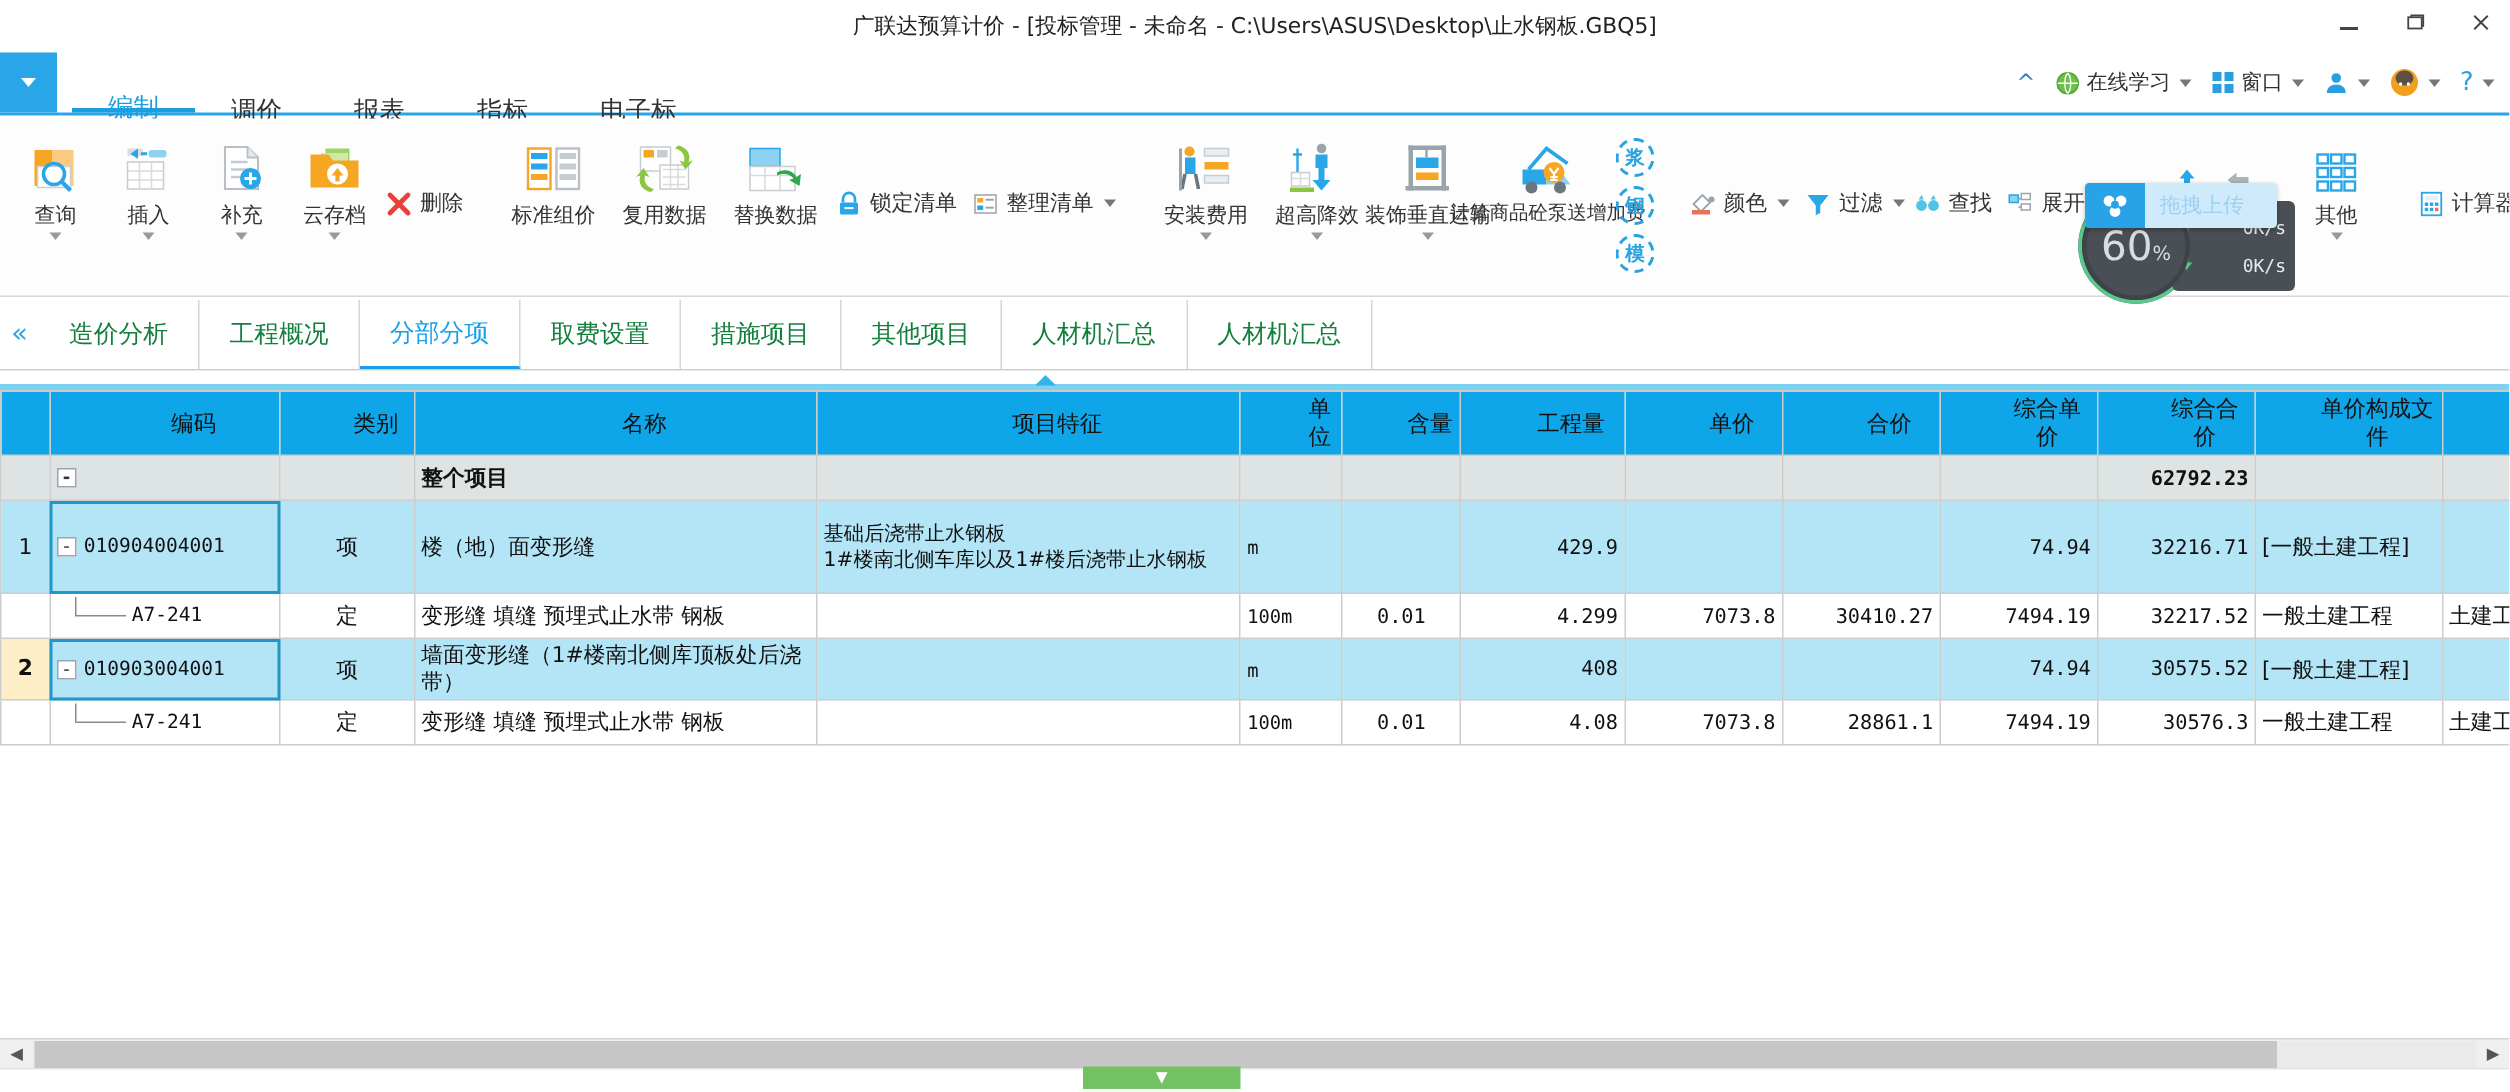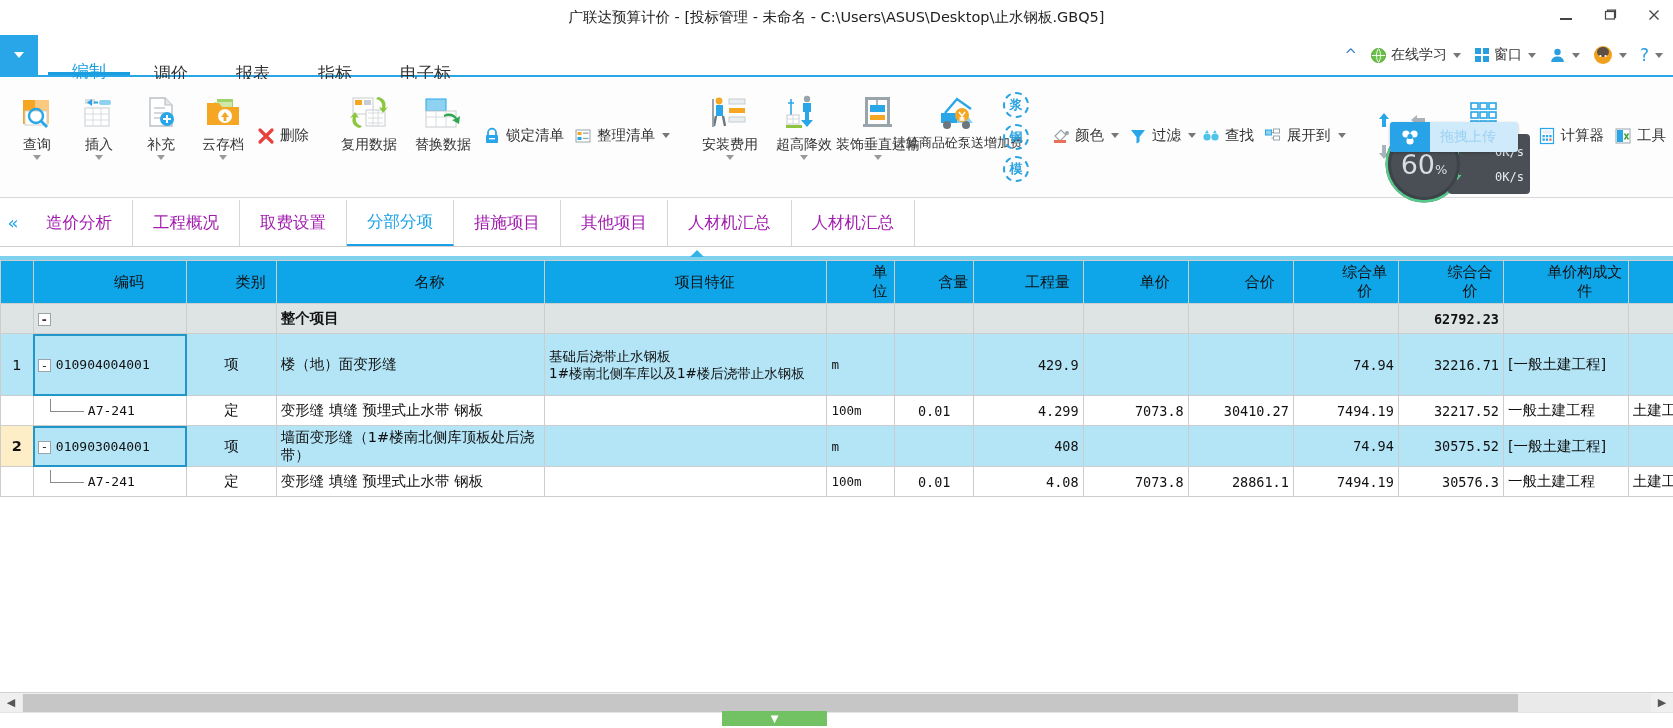--- a/index.html
+++ b/index.html
@@ -110,21 +110,21 @@
   .speedrow .sv { font-family:"DejaVu Sans Mono", monospace; font-size:12px;}
 
   
   .doctabs {
     position:absolute; top:199px; left:0; width:1673px; height:48px;
     background:#ffffff; border-bottom:1px solid #cfcfcf;
     display:flex; align-items:center;
   }
   .collapse-ico { width:26px; display:flex; align-items:center; justify-content:center; color:#29a6e8; font-size:18px;}
   .dtab {
-    height:46px; display:flex; align-items:center; padding:0 20px; font-size:16.5px; color:#a21caf;
+    height:46px; display:flex; align-items:center; padding:0 20px; font-size:16.5px; color:#15803d;
     border-right:1px solid #d6d6d6;
   }
   .dtab:first-of-type { border-left:1px solid #d6d6d6; }
   .dtab.active { color:#1aa0e6; border-bottom:2px solid #1aa0e6; }
 
   
   .topbar-rule {
     position:absolute; top:256px; left:0; width:1673px; height:4px; background:#7fd1f0;
   }
   .topbar-rule .pin {
@@ -318,20 +318,35 @@
                 <path d="M3 3l12 12M15 3L3 15" stroke="#e8413c" stroke-width="3.2" stroke-linecap="round"></path>
               </svg>
           </span>
           <span>删除</span>
         </div>
       </div>
     </div>
     <div class="rsep"></div>
 
     <div class="rgroup">
+      <div class="rbig rwide">
+        <div class="ico">
+          <svg width="42" height="40" viewBox="0 0 42 40">
+              <rect x="4" y="6" width="15" height="27" fill="#fff" stroke="#f5a623" stroke-width="1.6"></rect>
+              <rect x="23" y="6" width="15" height="27" fill="#fff" stroke="#b9bfc4" stroke-width="1.6"></rect>
+              <rect x="6" y="9" width="11" height="4" fill="#29a6e8"></rect>
+              <rect x="6" y="16" width="11" height="4" fill="#29a6e8"></rect>
+              <rect x="6" y="23" width="11" height="4" fill="#f5a623"></rect>
+              <rect x="25" y="9" width="11" height="4" fill="#c7ccd0"></rect>
+              <rect x="25" y="16" width="11" height="4" fill="#c7ccd0"></rect>
+              <rect x="25" y="23" width="11" height="4" fill="#c7ccd0"></rect>
+            </svg>
+        </div>
+        <div class="lbl">标准组价</div>
+      </div>
       <div class="rbig rwide">
         <div class="ico">
           <svg width="42" height="40" viewBox="0 0 42 40">
               <rect x="5" y="5" width="20" height="16" fill="#fff" stroke="#c7ccd0"></rect>
               <rect x="7" y="7" width="7" height="5" fill="#f5a623"></rect>
               <rect x="16" y="7" width="7" height="5" fill="#c7ccd0"></rect>
               <rect x="18" y="17" width="19" height="16" fill="#fff" stroke="#c7ccd0"></rect>
               <path d="M20 20h15M20 25h15M20 30h15M25 17v16M30 17v16" stroke="#d7dbdf"></path>
               <path d="M30 4c6 1 9 6 7 11l3-1-5 6-4-6 3 1c1-4-1-8-6-9z" fill="#8cc63f"></path>
               <path d="M12 35c-6-1-9-6-7-11l-3 1 5-6 4 6-3-1c-1 4 1 8 6 9z" fill="#8cc63f"></path>
@@ -632,22 +647,22 @@
     </div>
   </div>
   <div class="gauge">
     <div class="pct"><span>60</span><small>%</small></div>
   </div>
 
   <div class="doctabs">
     <div class="collapse-ico">«</div>
     <div class="dtab">造价分析</div>
     <div class="dtab">工程概况</div>
+    <div class="dtab active">分部分项</div>
     <div class="dtab">取费设置</div>
-    <div class="dtab active">分部分项</div>
     <div class="dtab">措施项目</div>
     <div class="dtab">其他项目</div>
     <div class="dtab">人材机汇总</div>
     <div class="dtab">人材机汇总</div>
   </div>
 
   <div class="topbar-rule">
     <div class="pin"></div>
   </div>
 

